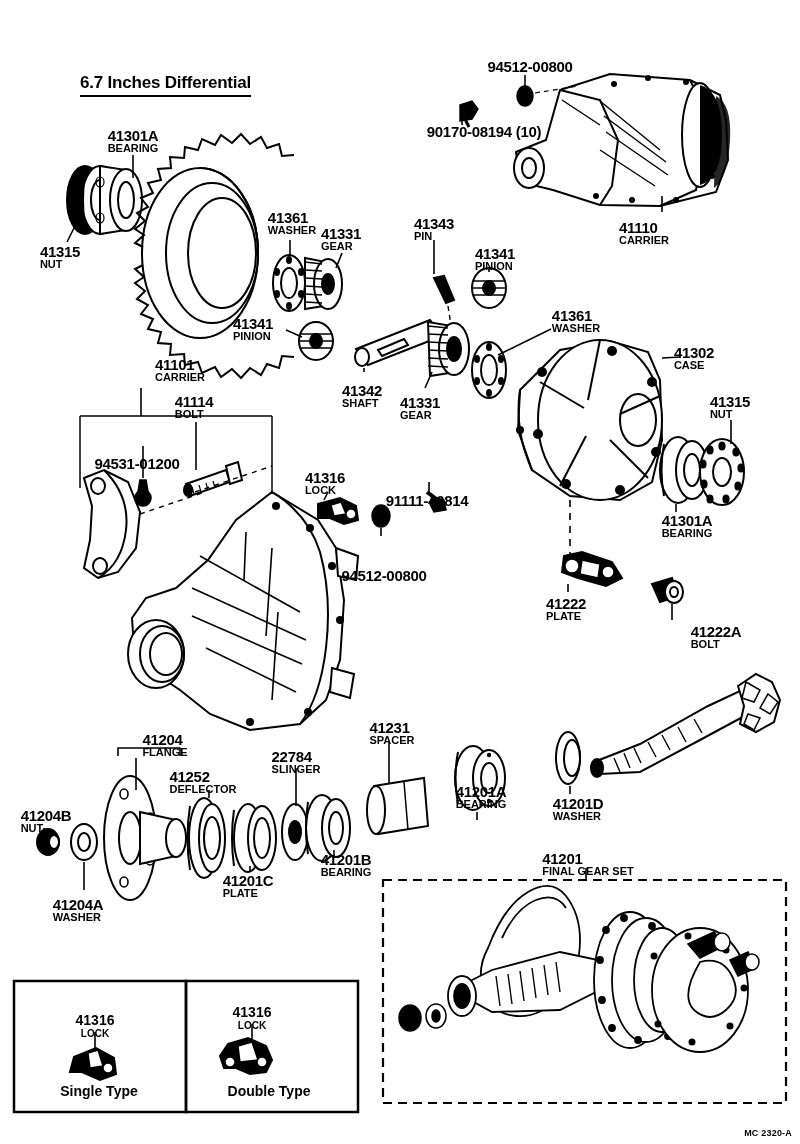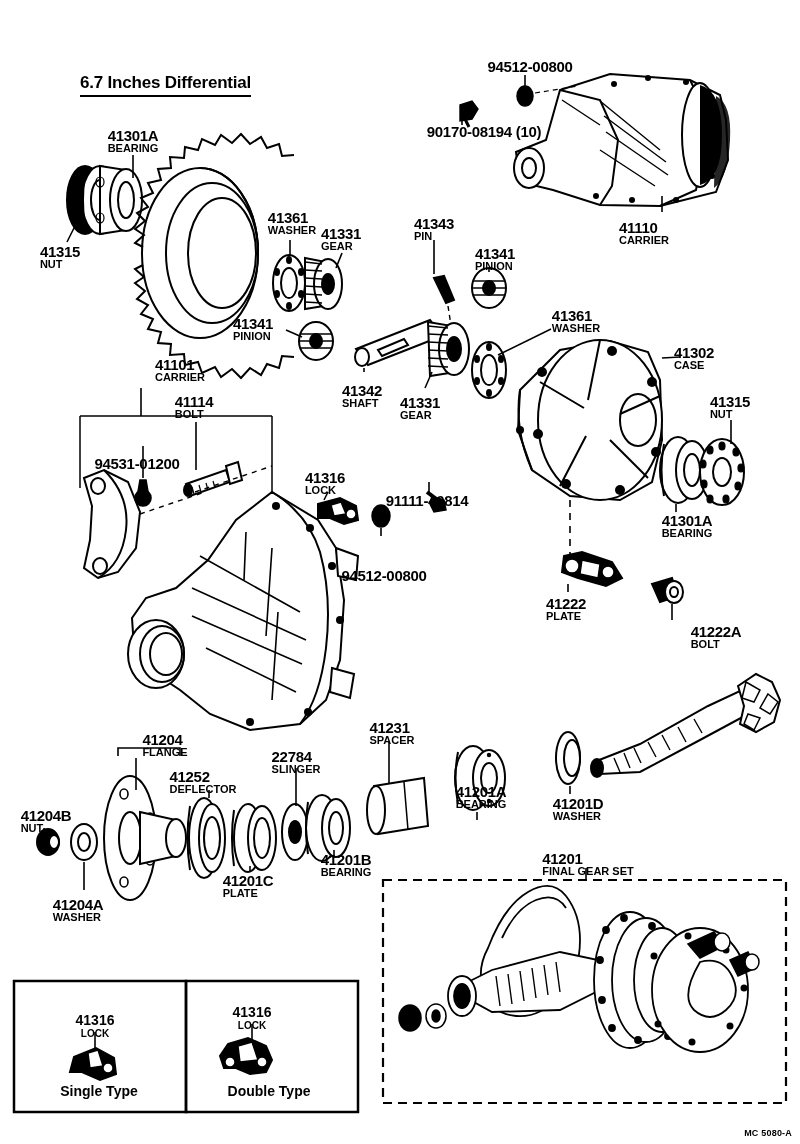--- a/index.html
+++ b/index.html
@@ -656,14 +656,14 @@
     <span class="s">LOCK</span>
     </div>
   <div class="typetxt" style="left:99px;top:1083px;transform:translateX(-50%)">Single Type</div>
 
   <div class="boxlbl" style="left:252px;top:1004px;transform:translateX(-50%)">
     <span class="n">41316</span>
     <span class="s">LOCK</span>
     </div>
   <div class="typetxt" style="left:269px;top:1083px;transform:translateX(-50%)">Double Type</div>
 
-  <div class="code">MC 5080-A</div>
+  <div class="code">MC 2320-A</div>
 </div>
 
 </body></html>

